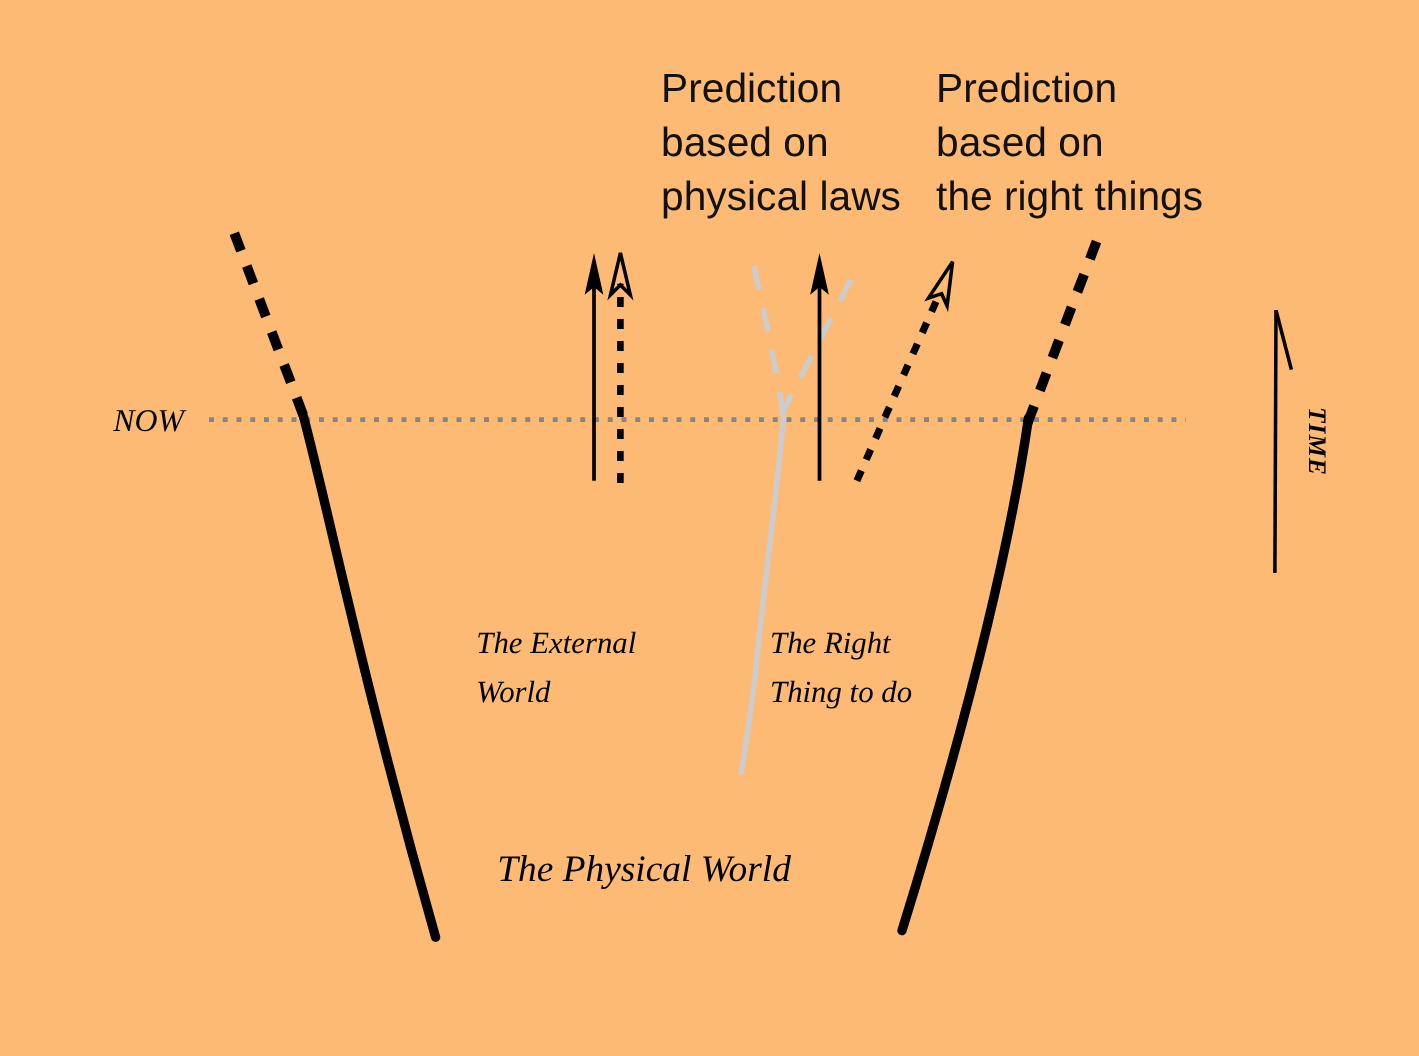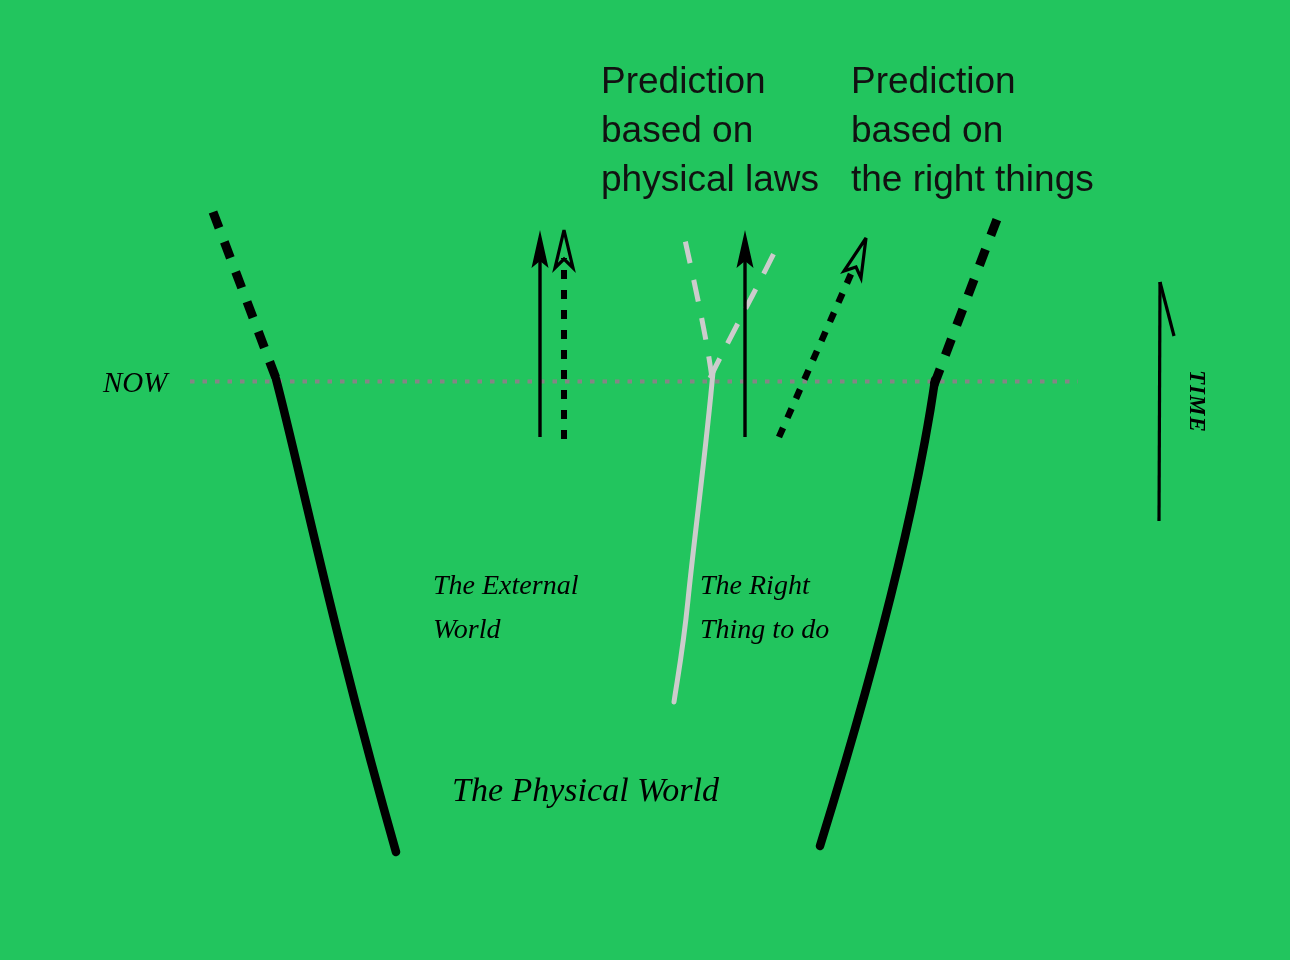--- a/index.html
+++ b/index.html
@@ -11,21 +11,21 @@
   body {
     width: 1290px;
     height: 960px;
     font-family: "Liberation Serif", serif;
     overflow: hidden;
   }
   #diagram-root {
     position: relative;
     width: 1290px;
     height: 960px;
-    background: #22c55e;
+    background: #fdba74;
   }
   svg.canvas {
     position: absolute;
     top: 0;
     left: 0;
     width: 1290px;
     height: 960px;
     display: block;
   }
   .hd-text {

